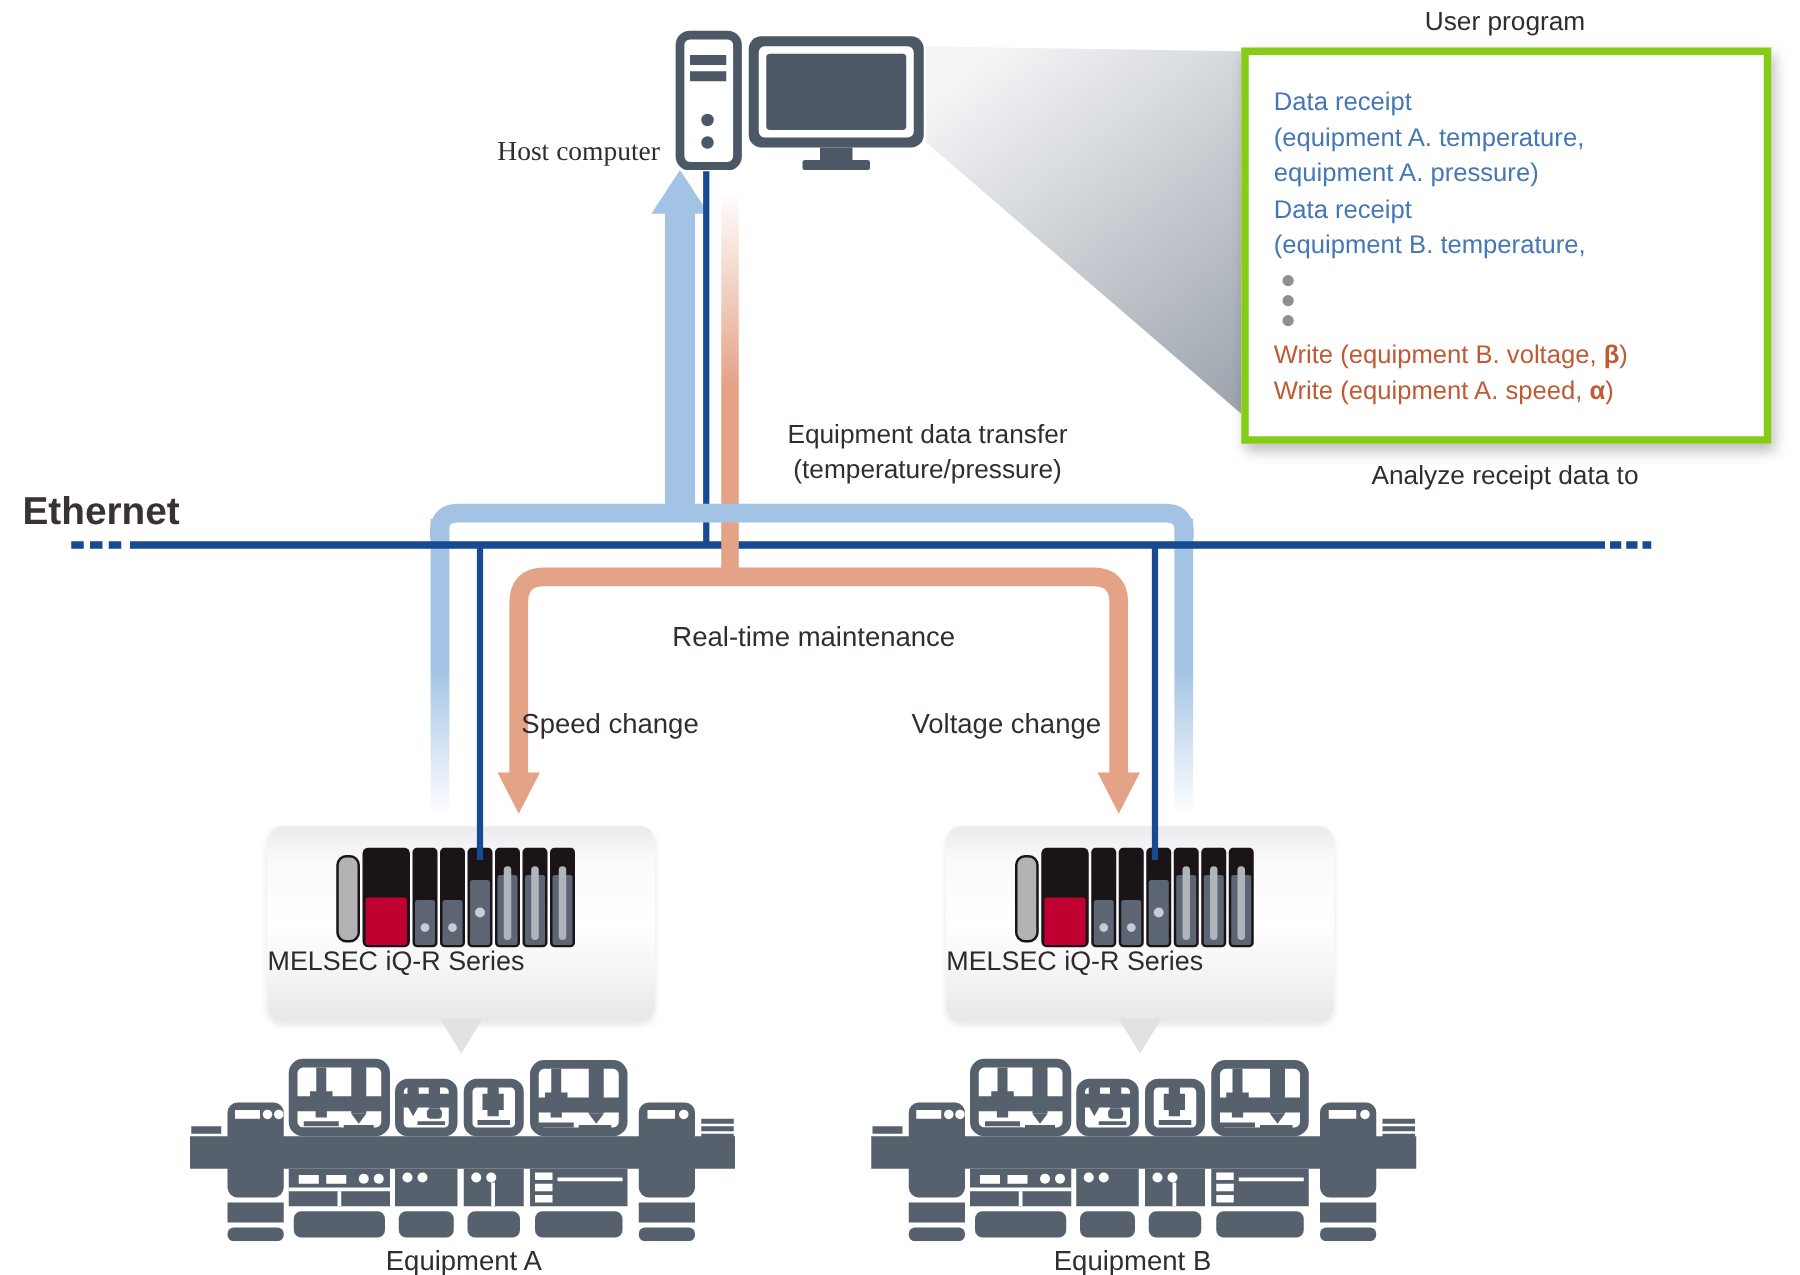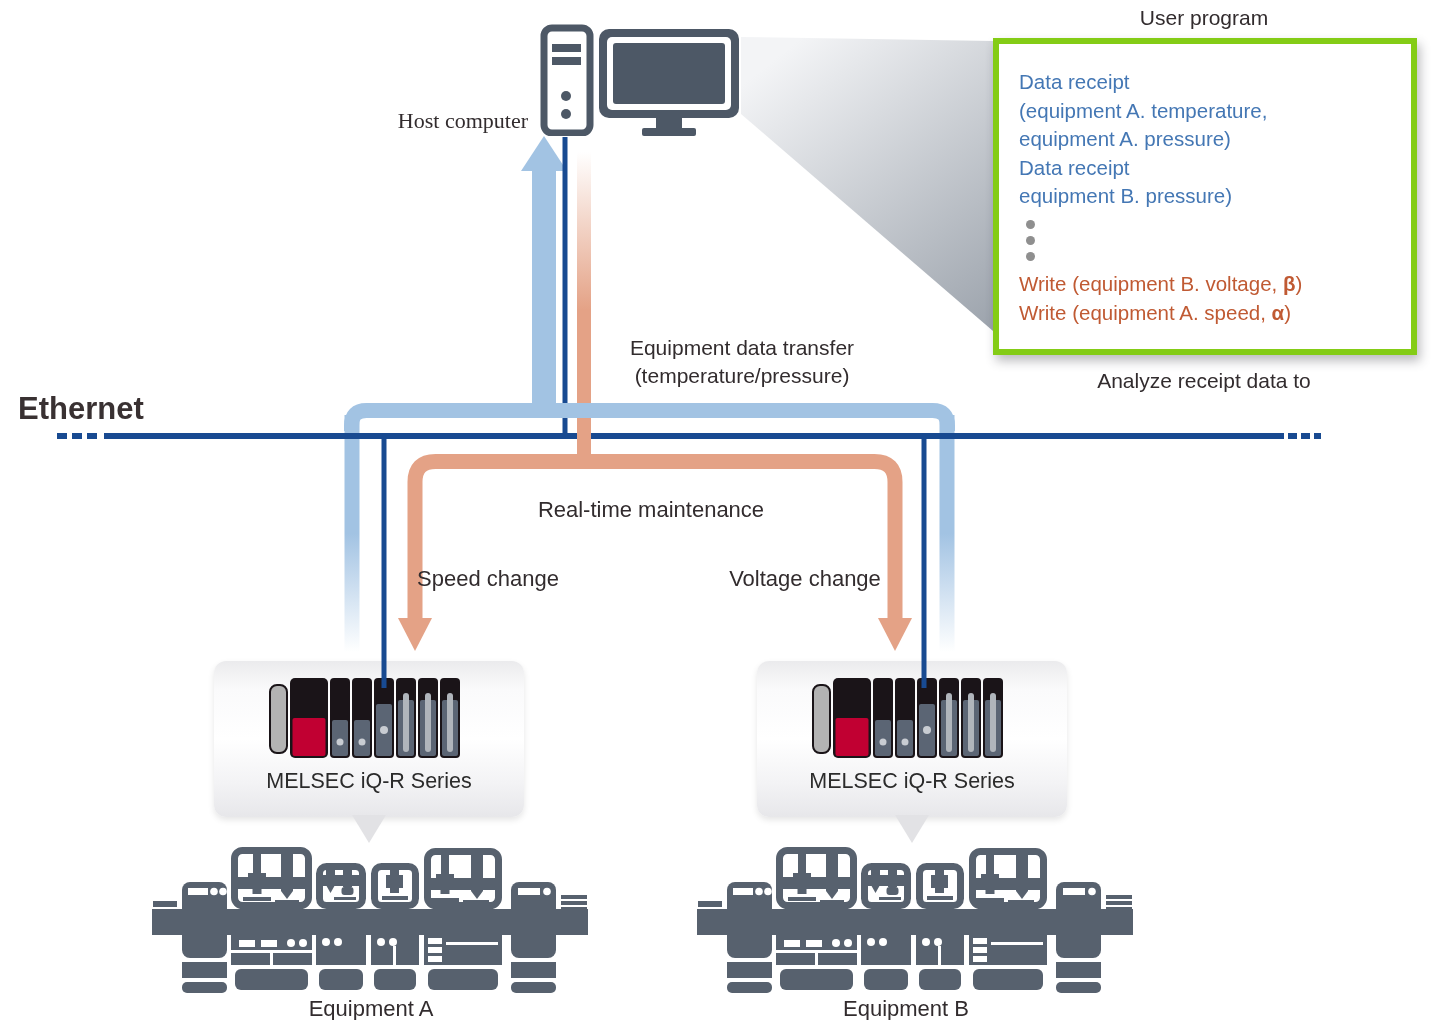--- a/index.html
+++ b/index.html
@@ -20,21 +20,21 @@
   .dots{margin:9px 0 9px 7px;}
   .dot{width:9px;height:9px;border-radius:50%;background:#8f8f8f;margin-bottom:7px;}
   
   .plcbox{position:absolute;width:310px;height:156px;border-radius:12px;z-index:1;
           background:linear-gradient(180deg,#ebebed 0%,#fafafb 18%,#ffffff 50%,#f3f3f5 78%,#e7e7ea 100%);
           box-shadow:0 3px 6px rgba(0,0,0,.10);}
   .plcbox .tail{position:absolute;left:50%;margin-left:-17px;top:100%;width:0;height:0;
           border-left:17px solid transparent;border-right:17px solid transparent;
           border-top:28px solid #e2e2e5;margin-top:-2px;}
   .plc-modules{position:absolute;left:54px;top:17px;}
-  .plc-label{position:absolute;left:0;top:108px;width:100%;text-align:center;
+  .plc-label{position:absolute;left:0;top:96px;width:100%;
              font-size:21.5px;color:#2b2b2b;}
   .eq-label{position:absolute;width:300px;text-align:center;font-size:22px;color:#322c2e;z-index:6;}
 </style>
 </head>
 <body>
 
 <div class="stage">
 
   <svg width="0" height="0" style="position:absolute" aria-hidden="true">
     <defs>
@@ -209,21 +209,21 @@
   </svg>
   <div class="lbl right" style="left:330px;top:107px;width:198px;font-size:22px">Host computer</div>
 
   <div class="lbl center" style="left:1054px;top:4px;width:300px">User program</div>
   <div class="upbox">
     <div class="upbox-text">
       <div class="up-blue">Data receipt</div>
       <div class="up-blue">(equipment A. temperature,</div>
       <div class="up-blue">equipment A. pressure)</div>
       <div class="up-blue">Data receipt</div>
-      <div class="up-blue">equipment  B. pressure)</div>
+      <div class="up-blue">(equipment B. temperature,</div>
       <div class="dots">
         <div class="dot"></div>
         <div class="dot"></div>
         <div class="dot"></div>
       </div>
       <div class="up-orange"><span>Write (equipment B. voltage, </span><b>β</b><span>)</span></div>
       <div class="up-orange"><span>Write (equipment A. speed, </span><b>α</b><span>)</span></div>
     </div>
   </div>
   <div class="lbl center" style="left:1054px;top:367px;width:300px">

